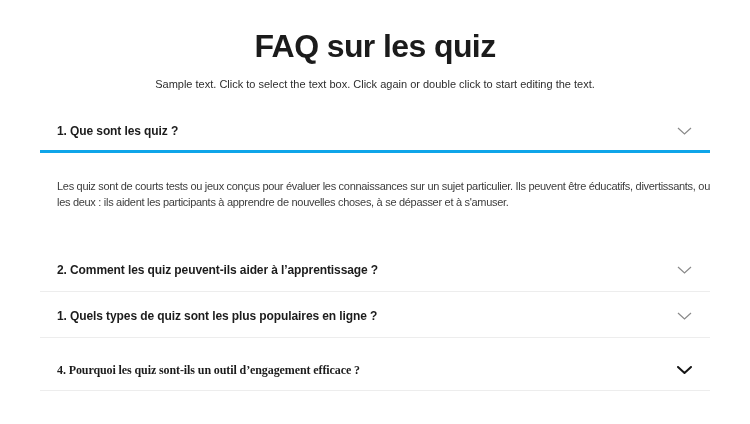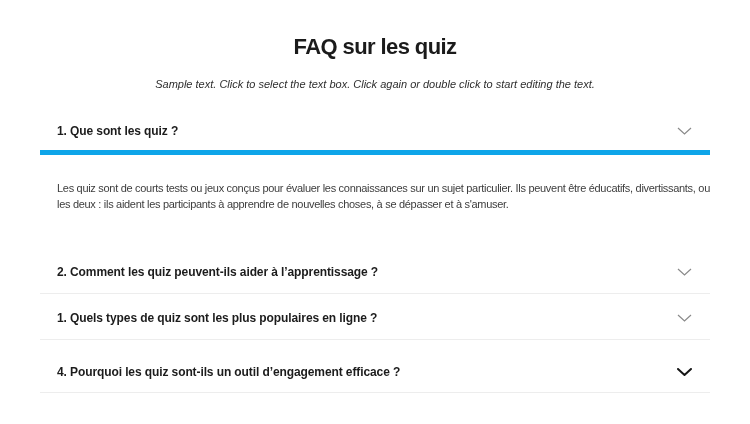--- a/index.html
+++ b/index.html
@@ -8,31 +8,30 @@
     width: 750px;
     height: 424px;
     background: #ffffff;
     overflow: hidden;
     font-family: "Liberation Sans", "DejaVu Sans", sans-serif;
   }
 
   .page-title {
     margin: 30px 0 0 0;
     text-align: center;
-    font-size: 22px;
+    font-size: 32px;
     line-height: 33px;
     font-weight: 600;
     letter-spacing: -0.6px;
     color: #1b1b1b;
   }
 
   .page-subtitle {
     margin: 14px auto 0 auto;
     text-align: center;
-    font-style: italic;
     font-size: 11px;
     line-height: 15px;
     color: #2e2e2e;
     max-width: 560px;
   }
 
   .faq {
     margin: 19px 40px 0 40px;
   }
 
@@ -45,24 +44,24 @@
 
   .faq-item-header .question {
     font-size: 12px;
     line-height: 16px;
     font-weight: 700;
     color: #1c1c1c;
     padding-left: 17px;
     letter-spacing: -0.1px;
   }
 
-  .hdr-1 { padding: 12px 0 11px 0; border-bottom: 5px solid #0ea5e9; }
+  .hdr-1 { padding: 12px 0 11px 0; border-bottom: 3px solid #0ea5e9; }
   .hdr-2 { padding: 16px 0 13px 0; border-bottom: 1px solid #ededed; gap: 24px; }
   .hdr-3 { padding: 16px 0 13px 0; border-bottom: 1px solid #ededed; }
-  .hdr-4 { padding: 24px 0 12px 0; border-bottom: 1px solid #ededed; }
+  .hdr-4 { padding: 24px 0 12px 0; border-bottom: 1px solid #ededed; font-family: Liberation Serif, serif; }
 
   .chevron {
     flex: 0 0 auto;
     margin-right: 18px;
     display: block;
   }
   .chevron polyline {
     fill: none;
     stroke: #8a8a8a;
     stroke-width: 1.2;

